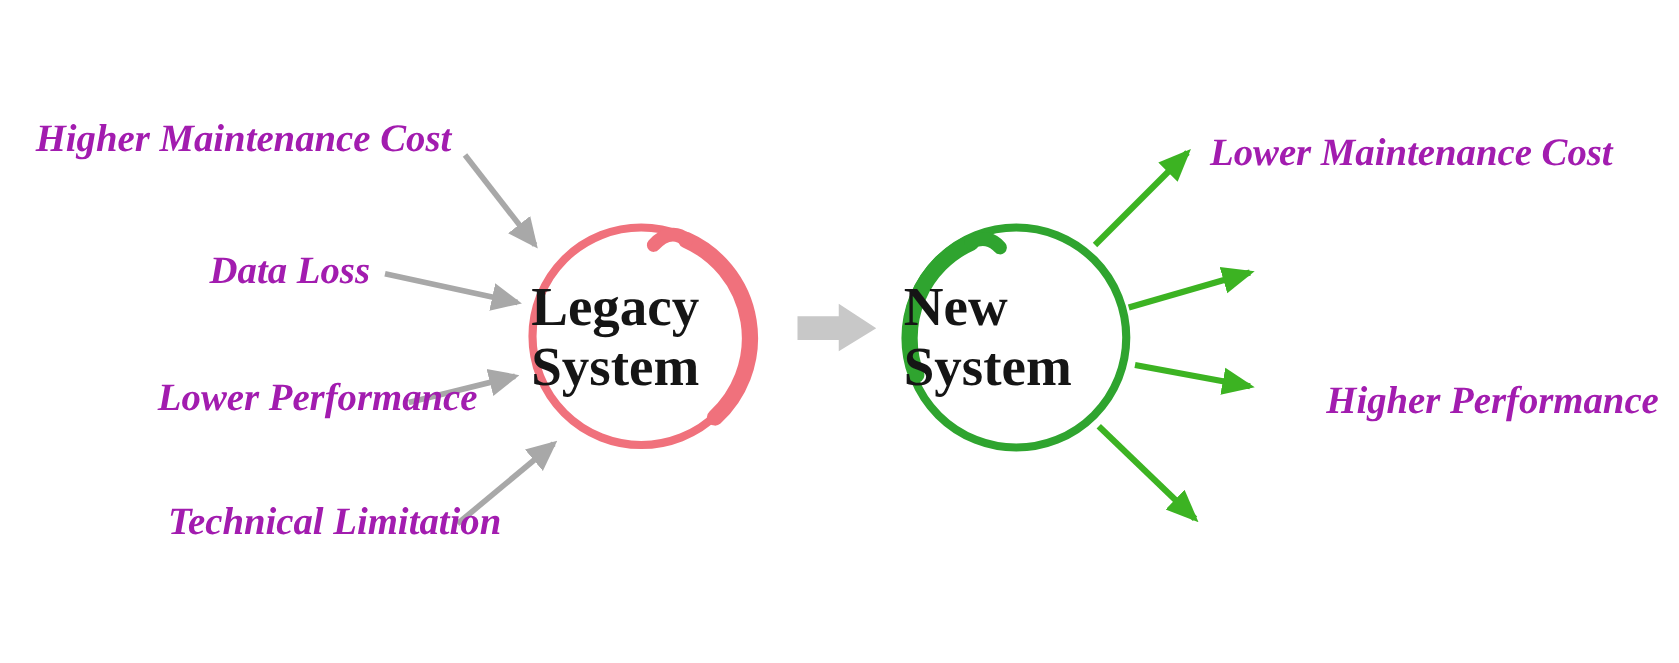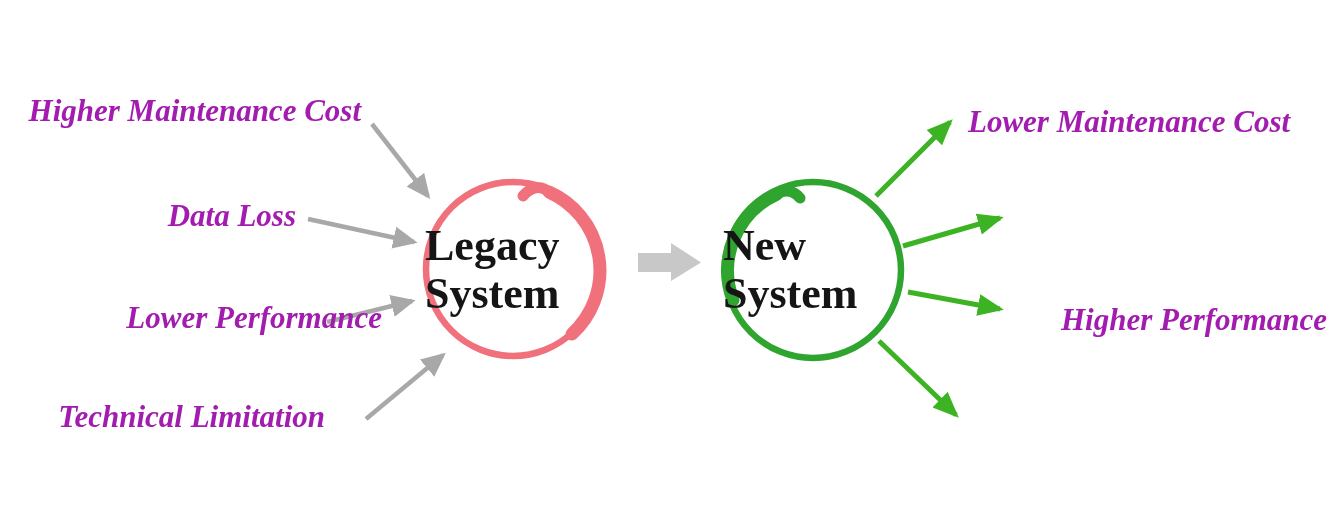--- a/index.html
+++ b/index.html
@@ -84,18 +84,18 @@
   </div>
 
   <div class="node-text" style="left:723px; top:222px; width:180px;">
     <div>New</div>
     <div>System</div>
   </div>
 
   <div class="label left-col" style="right:982px; top:92px;">Higher Maintenance Cost</div>
   <div class="label left-col" style="right:1047px; top:197px;">Data Loss</div>
   <div class="label left-col" style="right:961px; top:299px;">Lower Performance</div>
-  <div class="label left-col" style="right:1018px; top:398px;margin-left:27px;">Technical Limitation</div>
+  <div class="label left-col" style="right:942px; top:398px;margin-left:27px;">Technical Limitation</div>
 
   <div class="label" style="left:968px; top:92px;margin-top:11px;">Lower Maintenance Cost</div>
   <div class="label" style="left:1021px; top:301px;margin-left:40px;">Higher Performance</div>
 
 </div>
 
 </body></html>

